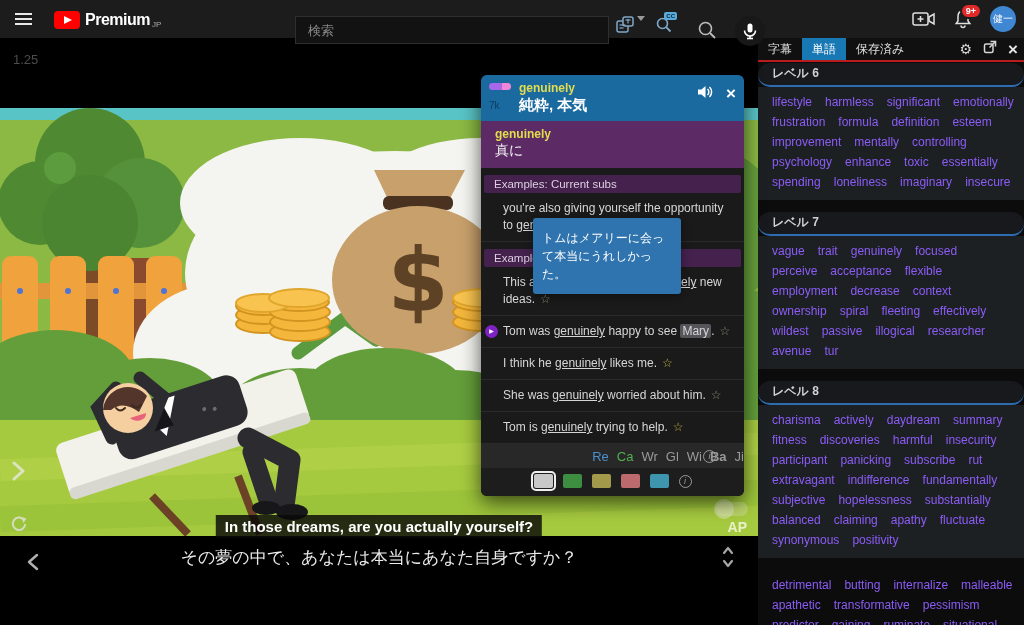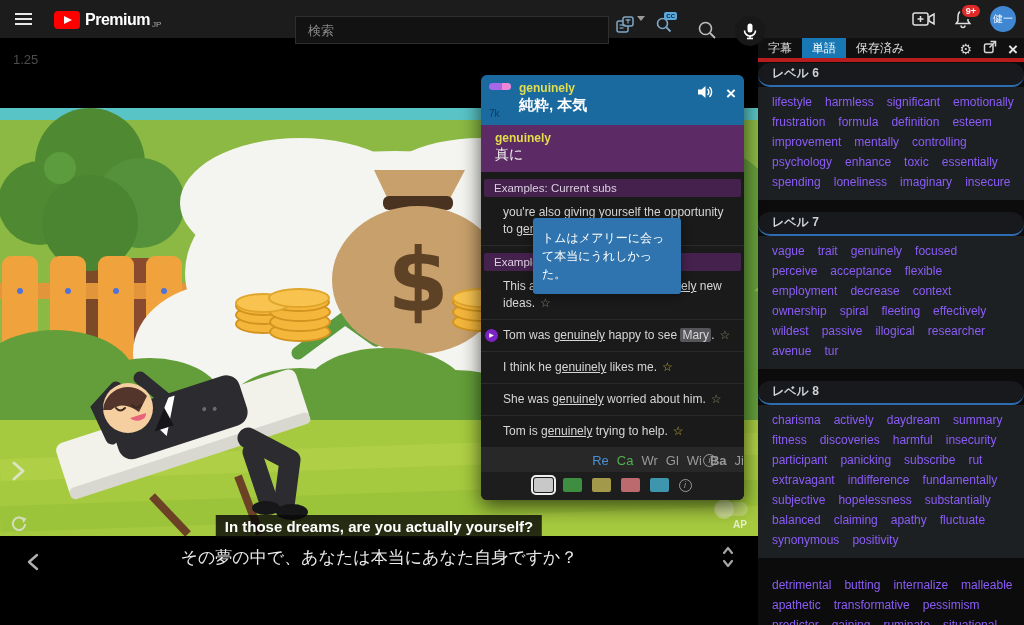--- a/index.html
+++ b/index.html
@@ -37,28 +37,28 @@
   .sub-en { position:absolute; left:379px; top:477px; transform:translateX(-50%); background:rgba(8,8,8,0.82); color:#fff; font-weight:bold; font-size:15px; padding:3px 9px; white-space:nowrap; z-index:5; }
   .sub-ja-row { position:absolute; left:0; top:508px; width:758px; text-align:center; color:#ececec; font-size:17px; z-index:5; }
   .edge-icon { position:absolute; z-index:6; cursor:pointer; opacity:0.85; }
   .prev-chevron { left:26px; top:514px; }
   .next-chevron { left:10px; top:422px; }
   .refresh-icon { left:10px; top:477px; }
   .updown { left:720px; top:506px; }
   .ap-mark { position:absolute; left:716px; top:464px; z-index:6; text-align:right; }
   .ap-pill { width:32px; height:14px; border-radius:8px; background:rgba(225,232,185,0.35); position:relative; }
   .ap-pill::before { content:""; position:absolute; left:-2px; top:-3px; width:20px; height:20px; border-radius:50%; background:rgba(228,234,195,0.5); }
-  .ap-text { color:rgba(250,250,235,0.8); font-size:10px; font-weight:bold; margin-top:3px; margin-right:1px; }
+  .ap-text { color:rgba(250,250,235,0.8); font-size:14px; font-weight:bold; margin-top:3px; margin-right:1px; }
 
   
   .popup { position:absolute; left:481px; top:75px; width:263px; z-index:30; border-radius:6px; box-shadow:0 6px 20px rgba(0,0,0,0.65); background:#1a1a1a; font-size:12px; }
   .pp-header { background:#1a6aa0; border-radius:6px 6px 0 0; display:flex; padding:6px 8px 6px 8px; align-items:flex-start; }
   .pp-freq-col { width:30px; padding-top:2px; }
   .freq-pill { width:22px; height:7px; border-radius:4px; background:linear-gradient(90deg,#a668e8 0 60%,#ef86d8 60% 100%); }
-  .freq-count { color:rgba(0,20,40,0.55); font-size:10px; margin-top:18px; }
+  .freq-count { color:rgba(0,20,40,0.55); font-size:10px; margin-top:10px; }
   .pp-word-col { flex:1; }
   .pp-word { color:#e3dd4e; font-weight:bold; font-size:12px; }
   .pp-trans-main { color:#fff; font-weight:bold; font-size:15px; margin-top:1px; }
   .pp-hicons { display:flex; gap:12px; align-items:center; padding-top:3px; }
   .pp-close { color:#fff; font-size:17px; font-weight:bold; line-height:14px; cursor:pointer; }
   .pp-alt { background:#5c2a64; padding:6px 14px 8px; }
   .pp-trans-alt { color:#f2f2f2; font-size:14px; margin-top:1px; }
   .ex-header { background:#45214d; color:#ddcfe2; font-size:11.5px; padding:3px 10px; margin:7px 3px 0; border-radius:2px; position:relative; }
   .ex-src { text-decoration:underline; }
   .ex-row { position:relative; color:#d6d6d6; font-size:12px; line-height:17px; padding:7px 12px 7px 22px; border-bottom:1px solid #2a2a2a; }
@@ -72,21 +72,21 @@
   .tooltip { position:absolute; left:52px; top:143px; width:148px; background:#2f74ae; color:#fff; font-size:12px; line-height:1.5; padding:11px 9px; border-radius:3px; z-index:12; box-shadow:0 2px 8px rgba(0,0,0,0.4); }
   .dict-links { display:flex; justify-content:flex-end; align-items:center; gap:8px; background:#282828; padding:5px 0; font-size:13px; }
   .dict-link { cursor:pointer; }
   .swatch-row { display:flex; justify-content:center; align-items:center; gap:10px; background:#1d1d1d; padding:6px 0 8px; border-radius:0 0 6px 6px; }
   .swatch { width:19px; height:14px; border-radius:2px; cursor:pointer; }
   .swatch[data-selected="true"] { outline:2px solid #efefef; outline-offset:1px; }
   .info-dot { width:13px; height:13px; border:1.4px solid #9a9a9a; border-radius:50%; color:#9a9a9a; font-size:9px; line-height:11px; text-align:center; font-style:italic; cursor:pointer; }
 
   
   .sidebar { position:absolute; left:758px; top:38px; width:266px; height:587px; background:#0c0c0c; z-index:20; overflow:hidden; }
-  .tabbar { height:24px; display:flex; align-items:stretch; border-bottom:4px solid #b91c1c; background:#101010; position:relative; }
+  .tabbar { height:24px; display:flex; align-items:stretch; border-bottom:2px solid #b91c1c; background:#101010; position:relative; }
   .tab { background:transparent; border:none; color:#e0e0e0; font-size:12px; padding:0 10px; cursor:pointer; font-family:inherit; }
   .tab[data-active="true"] { background:#1878b4; color:#fff; }
   .tab-icons { position:absolute; right:6px; top:0; height:22px; display:flex; align-items:center; gap:11px; }
   .gear { color:#d6d6d6; font-size:14px; cursor:pointer; line-height:1; }
   .close-x { color:#e6e6e6; font-size:17px; font-weight:bold; line-height:1; cursor:pointer; }
   .group { margin-top:12px; }
   .group:first-child { margin-top:1px; }
   .group-title { background:#17191c; border-bottom:2px solid #2d6cb0; padding:2px 0 3px 14px; font-size:12px; font-weight:bold; color:#ccd2d8;border-radius:12px; }
   .group-title:empty { display:none; }
   .words { display:flex; flex-wrap:wrap; column-gap:13px; row-gap:1px; padding:6px 10px 8px 14px; font-size:12px; line-height:19px; color:#8b5cf6; }

